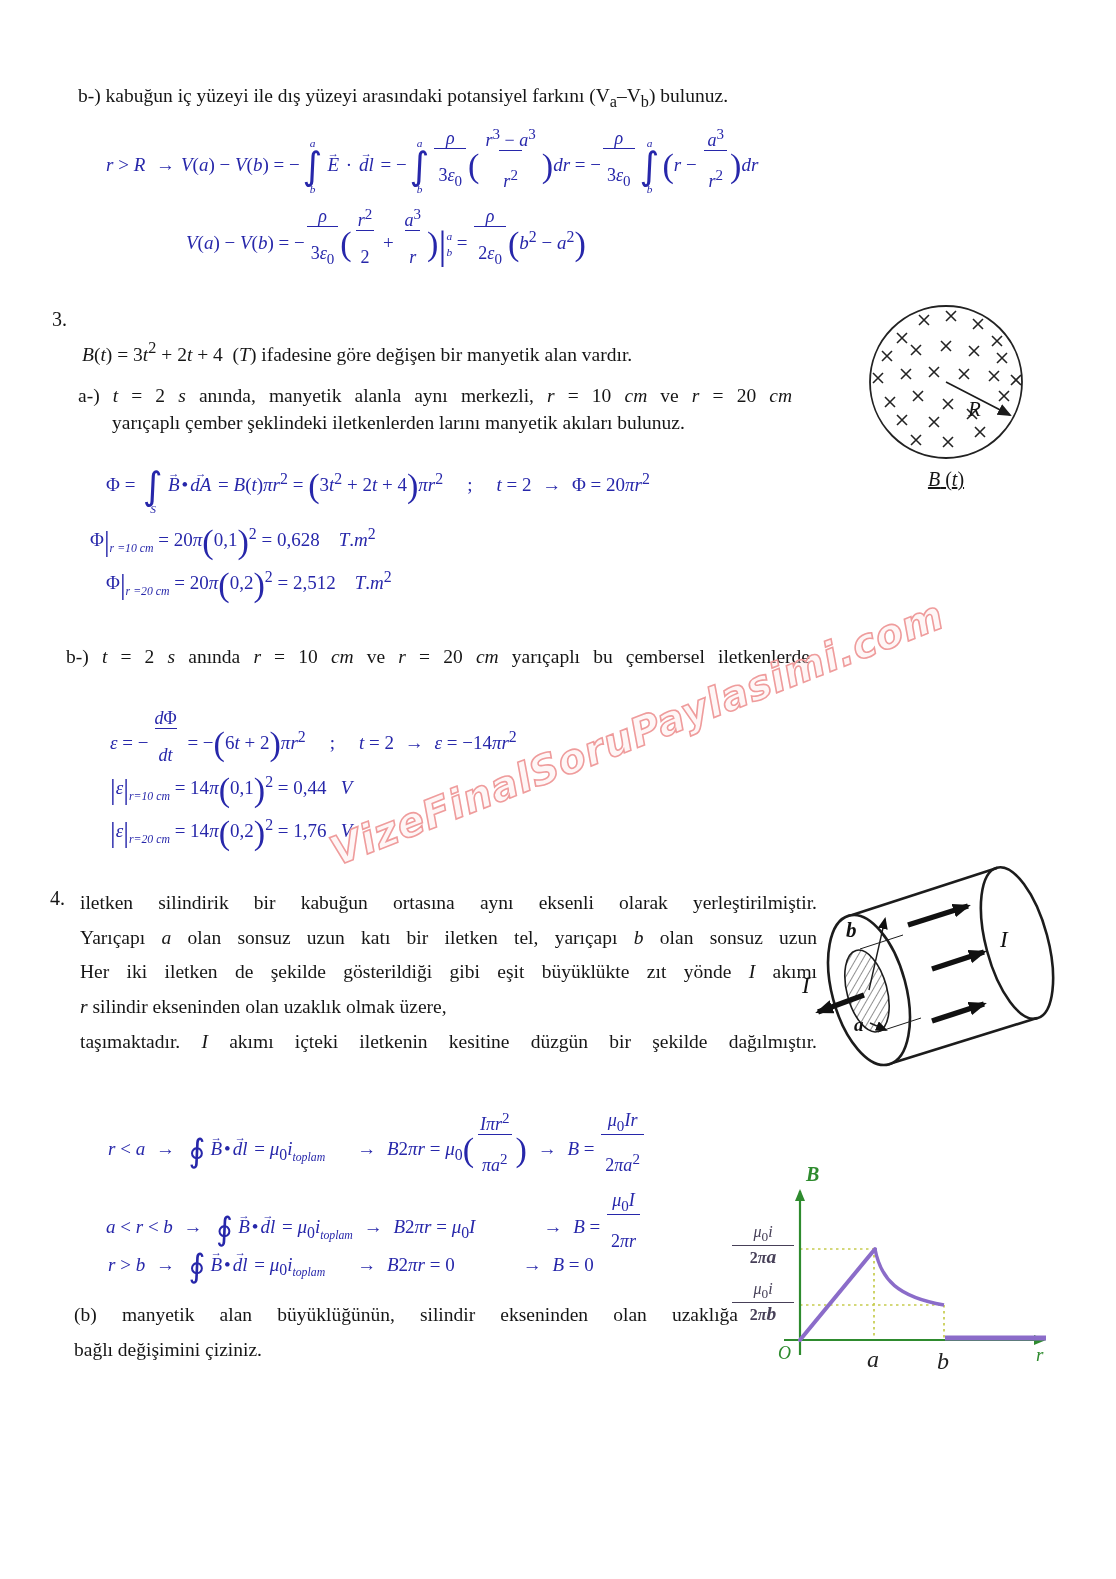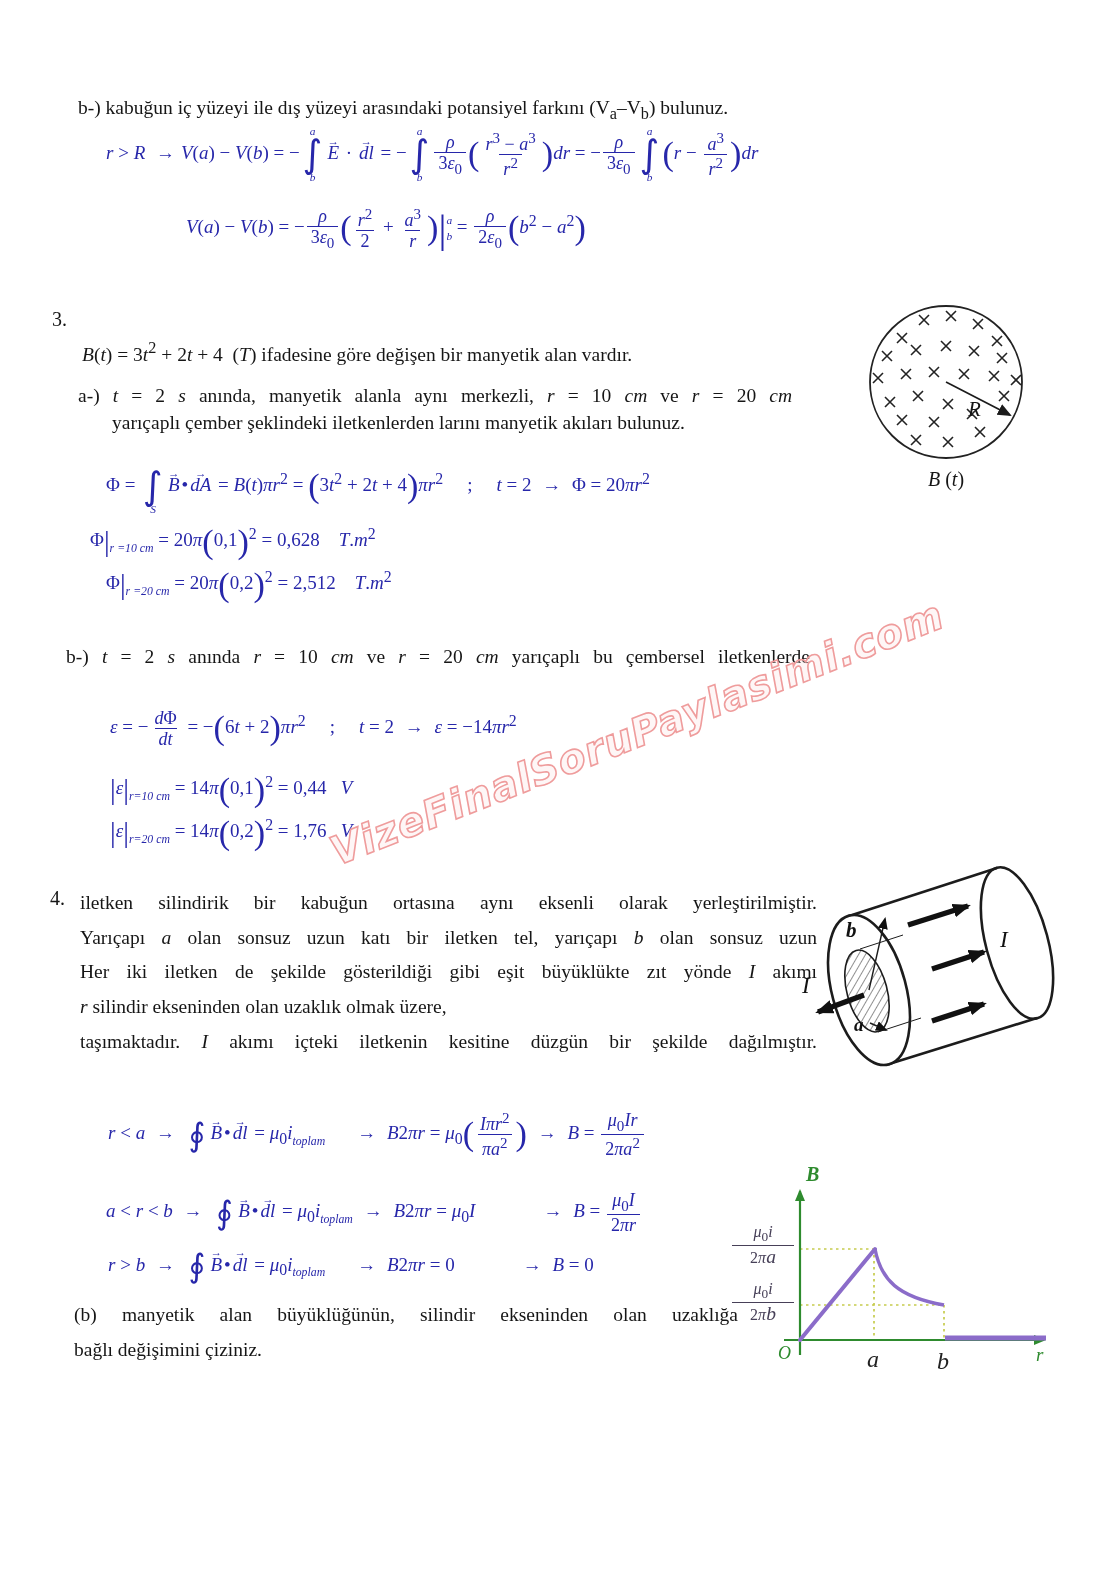--- a/index.html
+++ b/index.html
@@ -9,21 +9,21 @@
   .para{position:absolute;line-height:27px;white-space:nowrap;}
   .pline{display:block;}
   .jl{text-align:justify;text-align-last:justify;white-space:normal;}
   .num{position:absolute;font-size:20px;}
   
   .eq{position:absolute;color:#2727aa;white-space:nowrap;font-size:19px;line-height:1.25;}
   .eq i, .para i{font-style:italic;}
   .f{display:inline-flex;flex-direction:column;align-items:center;vertical-align:middle;
      text-align:center;line-height:1.12;margin:0 2px;font-size:0.95em;}
   .f .n{padding:0 4px;}
-  .f .d{border-top:1.4px solid currentColor;padding:0 4px;}
+  .f .d{border-top:1.4px solid currentColor;padding:16px 4px;}
   .int{display:inline-flex;flex-direction:column;align-items:center;vertical-align:middle;
        line-height:1;margin:0 3px;}
   .int .g{font-size:2em;line-height:0.92;font-family:"DejaVu Sans",sans-serif;font-style:normal;}
   .int .t,.int .b{font-size:0.6em;line-height:1;font-style:italic;}
   .oint{font-size:1.7em;vertical-align:middle;line-height:1;margin:0 3px;
         font-family:"DejaVu Sans",sans-serif;}
   .bp{font-size:1.8em;vertical-align:middle;line-height:0.9;font-weight:300;}
   .pipe2{font-size:1.5em;vertical-align:middle;line-height:0.9;}
   .pipe3{font-size:2.1em;vertical-align:middle;line-height:0.85;}
   .cnd{font-size:0.62em;font-style:italic;}
@@ -36,32 +36,32 @@
   .imp{margin:0 6px;}
   .semi{margin:0 24px;}
   .gap2{display:inline-block;width:26px;}
   .gap2w{display:inline-block;width:62px;}
   
   .watermark{position:absolute;left:332px;top:830px;width:560px;z-index:6;
      font-family:"DejaVu Sans",sans-serif;font-weight:bold;font-style:italic;font-size:40px;
      letter-spacing:1px;color:rgba(252,224,224,0.28);-webkit-text-stroke:1.6px #ef9c9c;
      transform:rotate(-21.5deg);transform-origin:0 50%;pointer-events:none;}
   
-  .figcap{position:absolute;font-size:20px;text-align:center;}
+  .figcap{position:absolute;font-size:20px;text-align:center;text-decoration:underline;}
   .gfr{position:absolute;width:62px;text-align:center;font-size:16px;color:#474058;line-height:1.15;}
-  .gfr .gd{border-top:1.2px solid #474058;}
+  .gfr .gd{border-top:1.2px solid #474058;font-weight:bold;}
   .gl{font-size:1.22em;}
   svg text{font-family:"Liberation Serif","DejaVu Serif",serif;}
 </style>
 </head>
 <body>
 
 <div class="page">
 
-  <div class="para" style="left:78px;top:94px;width:790px">b-) kabuğun iç yüzeyi ile dış yüzeyi arasındaki potansiyel farkını (V<sub>a</sub>–V<sub>b</sub>) bulunuz.</div>
+  <div class="para" style="left:78px;top:82px;width:790px">b-) kabuğun iç yüzeyi ile dış yüzeyi arasındaki potansiyel farkını (V<sub>a</sub>–V<sub>b</sub>) bulunuz.</div>
 
   <div class="eq" style="left:106px;top:126px"><i>r</i> &gt; <i>R</i> <span class="imp">→</span><i>V</i>(<i>a</i>) − <i>V</i>(<i>b</i>) = −<span class="int">
         <span class="t">a</span>
         <span class="g">∫</span>
         <span class="b">b</span>
       </span><span class="vec"><span class="va">→</span><i>E</i></span> · <span class="vec"><span class="va">→</span><i>dl</i></span> = −<span class="int">
         <span class="t">a</span>
         <span class="g">∫</span>
         <span class="b">b</span>
       </span><span class="f">

